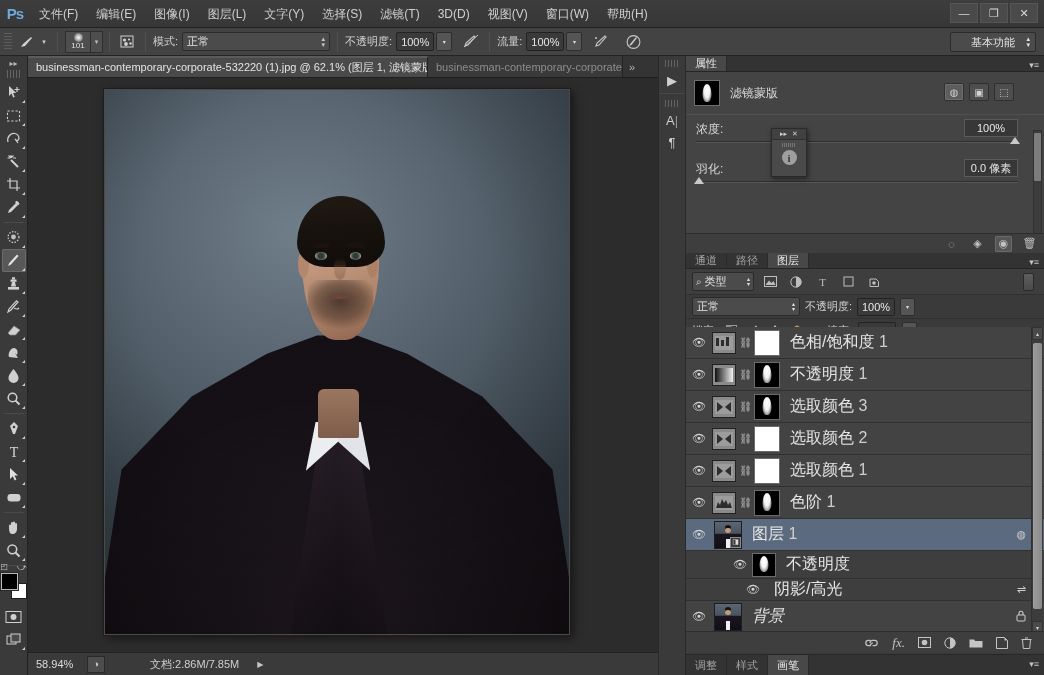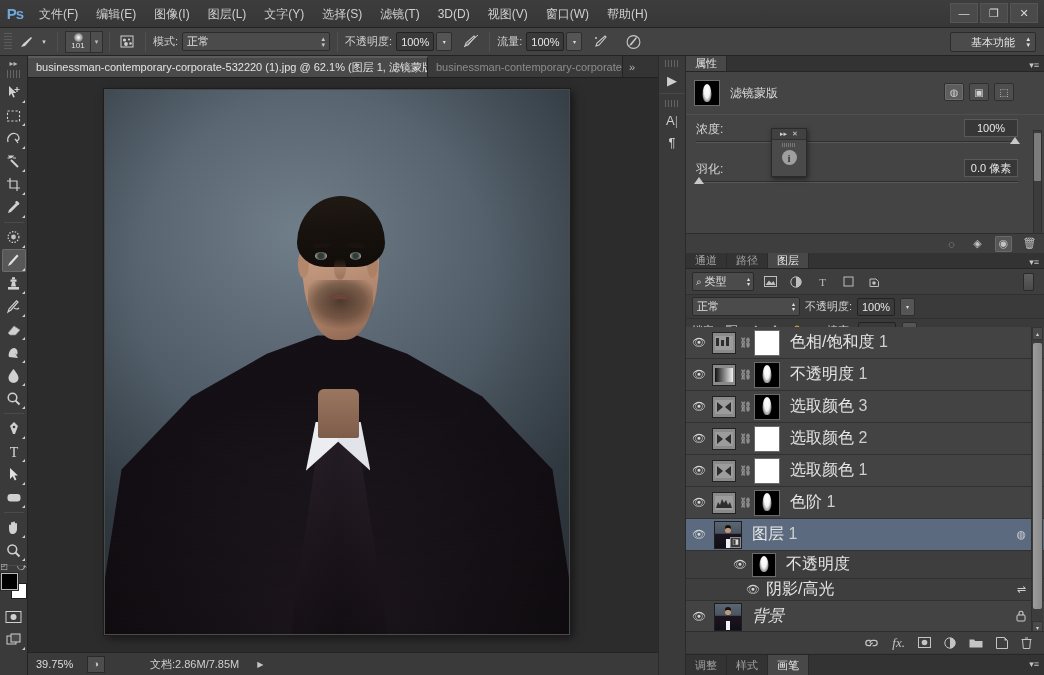--- a/index.html
+++ b/index.html
@@ -733,21 +733,21 @@
         <div id="nose"></div>
         <div id="beard"></div>
         <div id="mouth"></div>
         <div id="bg-vig"></div>
         <div id="photo-grain"></div>
       </div>
     </div>
   </div>
 
   <div id="statusbar">
-    <div id="zoom-field">39.75%</div>
+    <div id="zoom-field">58.94%</div>
     <div id="sb-icon">◑</div>
     <div id="doc-info">文档:2.86M/7.85M</div>
     <div id="sb-arrow">▶</div>
   </div>
 
   <div id="minidock">
     <div class="md-grip"></div>
     <div class="md-btn">▶</div>
     <div class="md-div"></div>
     <div class="md-grip"></div>
@@ -1038,21 +1038,21 @@
               <div class="blob" style="height:16px;"></div>
             </div>
           <div class="layer-name">不透明度</div>
         </div>
 
         <div class="layer sub" style="height:22px;">
           <div class="sub-indent" style="width:58px;"></div>
           <div class="eyecell" style="width:18px;">
               <div class="eye-ic">👁</div>
             </div>
-          <div class="layer-name" style="margin-left:4px;">阴影/高光</div>
+          <div class="layer-name" style="margin-left:12px;">阴影/高光</div>
           <div class="row-right-ic">⇌</div>
         </div>
 
         <div class="layer">
           <div class="eyecell">
               <div class="eye-ic">👁</div>
             </div>
           <div class="photo-thumb">
             <div class="h"></div>
               <div class="f"></div>

